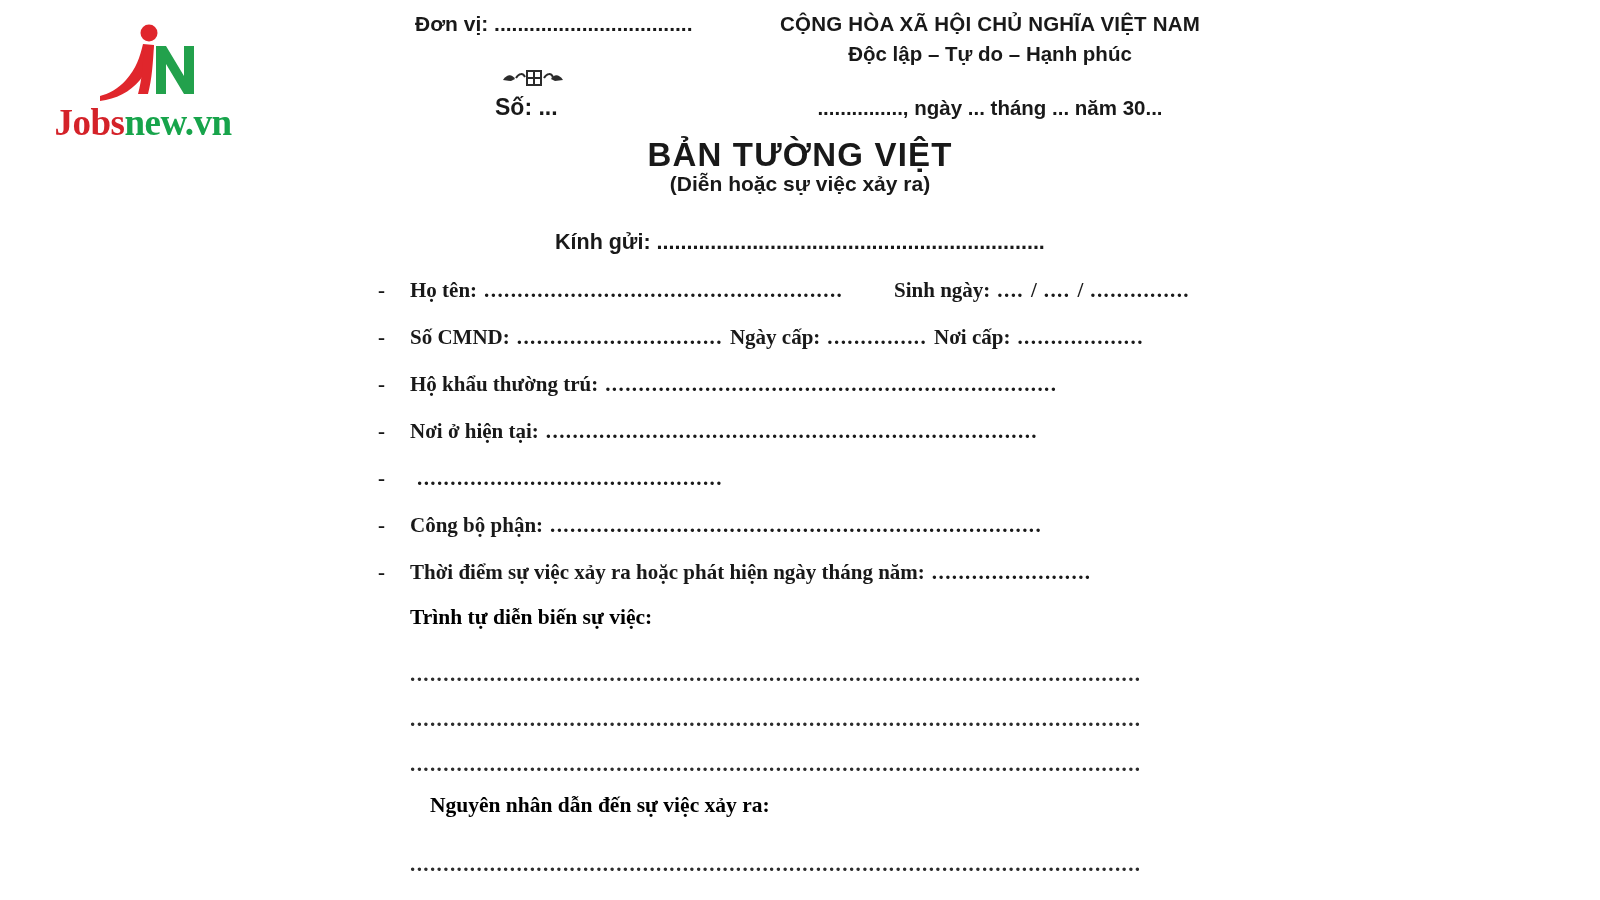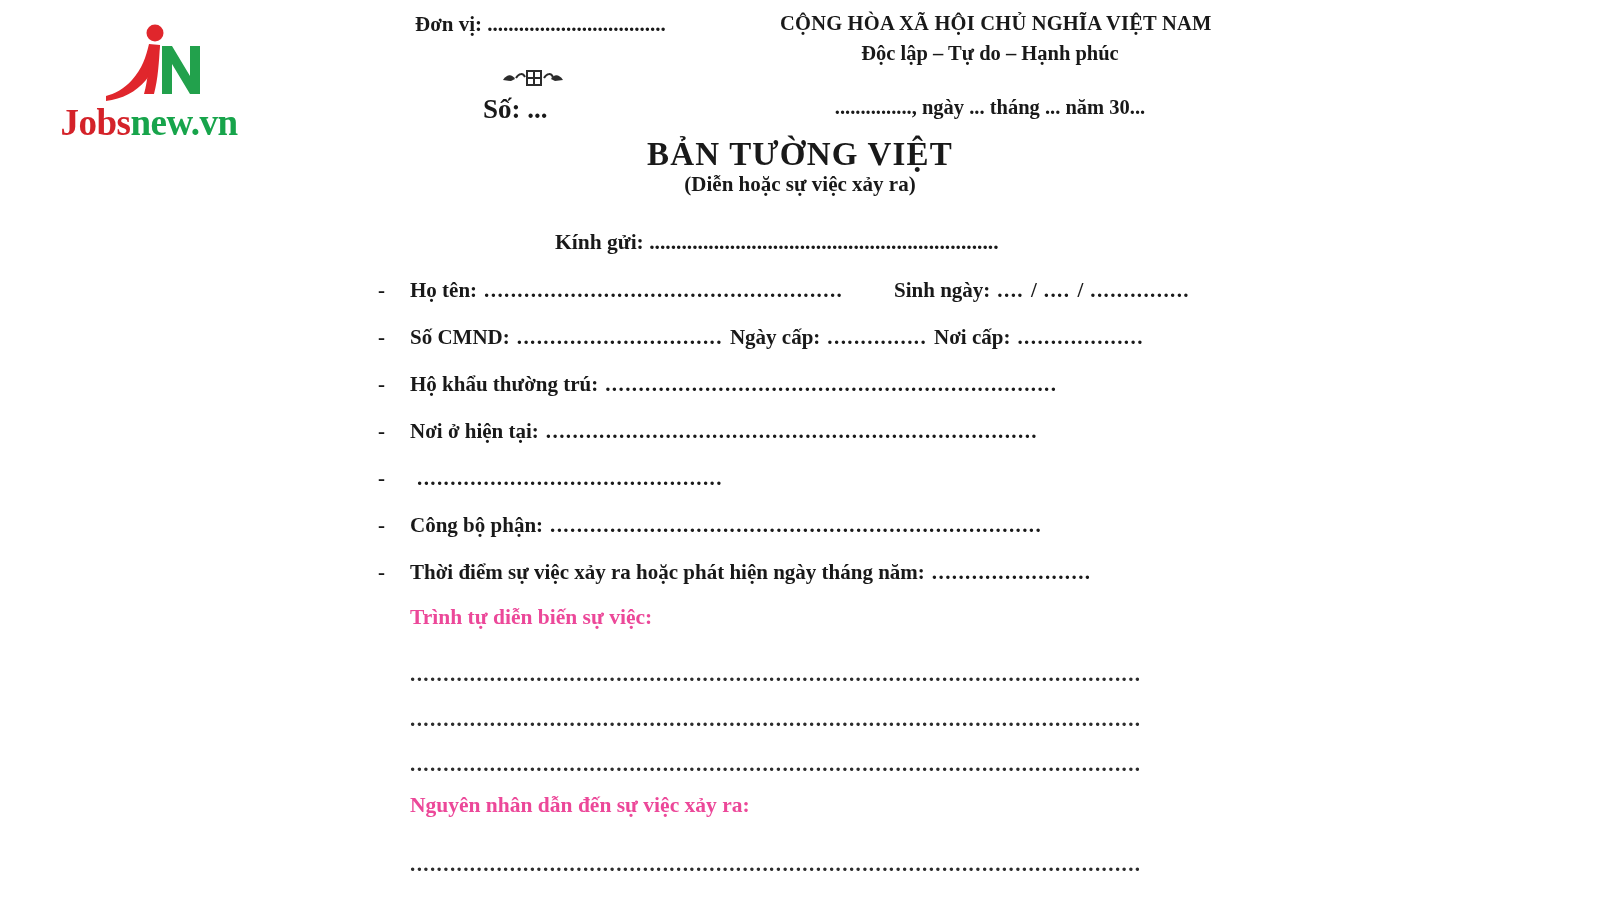--- a/index.html
+++ b/index.html
@@ -20,21 +20,21 @@
   
   #page {
     position: absolute;
     inset: 0;
     background: #ffffff;
   }
 
   
   #logo {
     position: absolute;
-    left: 24px;
+    left: 18px;
     top: 24px;
     width: 250px;
     height: 126px;
     user-select: none;
   }
   #logo .mark {
     position: absolute;
     left: 78px;
     top: 0;
     width: 110px;
@@ -52,39 +52,39 @@
     letter-spacing: -0.5px;
     line-height: 1;
     white-space: nowrap;
   }
   #logo .w-red  { color: #d42229; }
   #logo .w-green{ color: #17a44b; }
 
   
   .doc-text {
     position: absolute;
-    font-family: Liberation Serif, serif;
+    font-family: Liberation Sans, sans-serif;
     color: #191919;
     white-space: nowrap;
   }
 
   
   #unit-line {
     left: 415px; top: 12px;
     font-size: 21px; font-weight: 700;
   }
   #ornament {
     left: 500px; top: 66px;
     width: 66px; height: 24px;
     display: flex; align-items: center; justify-content: center;
     color: #2b2b2b;
   }
   #so-line {
-    left: 483px; top: 94px;
-    font-size: 27px; font-weight: 700;
+    left: 495px; top: 94px;
+    font-size: 23px; font-weight: 700;
   }
   #nation-line {
     left: 780px; top: 12px;
     width: 420px; text-align: center;
     font-size: 20.5px; font-weight: 700;
     letter-spacing: 0.2px;
   }
   #motto-line {
     left: 780px; top: 42px;
     width: 420px; text-align: center;
@@ -140,21 +140,21 @@
   .field-row .seg-dots.fixed { flex: 0 0 auto; }
   .field-row .sp { flex: 0 0 7px; }
 
   
   .section-head {
     position: absolute;
     left: 410px;
     font-size: 21.5px;
     font-weight: 700;
     font-family: "Liberation Serif", "DejaVu Serif", serif;
-    color: #ec4899;
+    color: #000000;
     white-space: nowrap;
   }
 
   
   .blank-line {
     position: absolute;
     left: 410px;
     width: 782px;
     height: 26px;
     overflow: hidden;
@@ -283,17 +283,17 @@
         <span class="sp"></span>
         <span class="seg-dots">........................</span>
       </div>
     </div>
 
   <div id="sections-host">
       <div class="section-head" style="top: 605px;">Trình tự diễn biến sự việc:</div>
       <div class="blank-line" style="top: 662px;">..............................................................................................................</div>
       <div class="blank-line" style="top: 707px;">..............................................................................................................</div>
       <div class="blank-line" style="top: 752px;">..............................................................................................................</div>
-      <div class="section-head" style="top: 793px;">Nguyên nhân dẫn đến sự việc xảy ra:</div>
+      <div class="section-head" style="top: 793px; margin-left: 20px;">Nguyên nhân dẫn đến sự việc xảy ra:</div>
       <div class="blank-line" style="top: 852px;">..............................................................................................................</div>
     </div>
 
 </div>
 
 </body></html>

